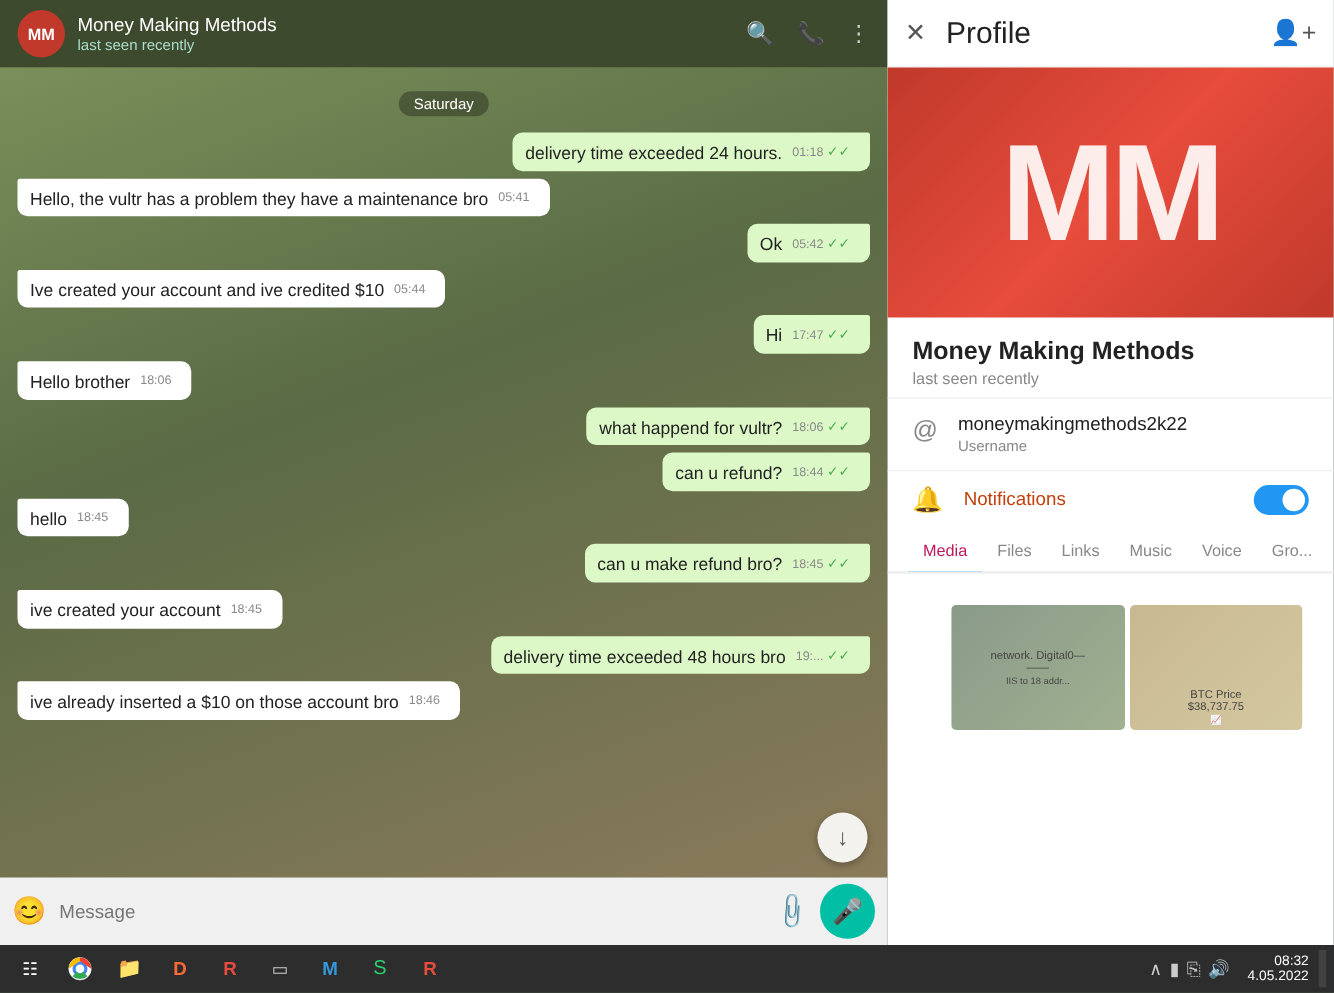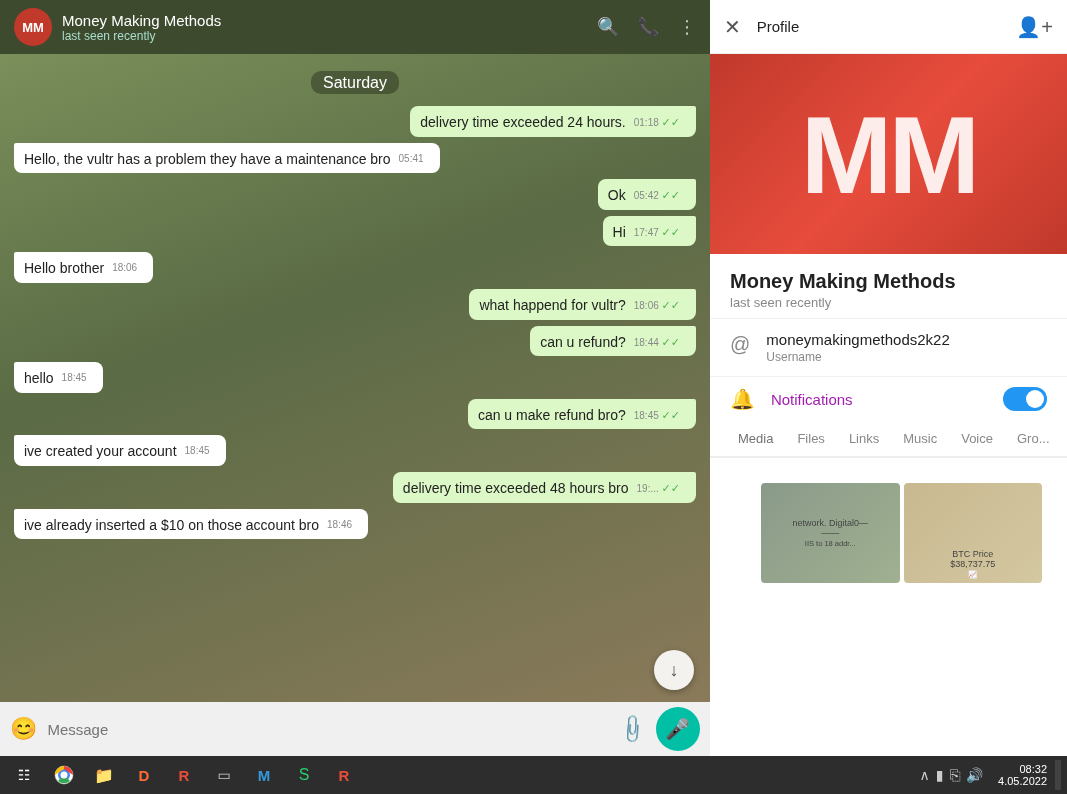--- a/index.html
+++ b/index.html
@@ -74,21 +74,21 @@
     }
 
     .date-divider {
       text-align: center;
       margin: 8px 0;
     }
 
     .date-divider span {
       background: rgba(0,0,0,0.3);
       color: #fff;
-      font-size: 16px;
+      font-size: 12px;
       padding: 3px 12px;
       border-radius: 10px;
     }
 
     .msg-row {
       display: flex;
       width: 100%;
     }
 
     .msg-row.incoming {
@@ -212,21 +212,21 @@
     }
 
     .profile-close-btn {
       font-size: 20px;
       color: #555;
       cursor: pointer;
       margin-right: 16px;
     }
 
     .profile-title {
-      font-size: 15px;
+      font-size: 24px;
       font-weight: 500;
       color: #222;
       flex: 1;
     }
 
     .profile-add-btn {
       font-size: 20px;
       color: #555;
       cursor: pointer;
     }
@@ -302,21 +302,21 @@
 
     .notifications-icon {
       font-size: 20px;
       color: #888;
       margin-right: 16px;
     }
 
     .notifications-label {
       flex: 1;
       font-size: 15px;
-      color: #a21caf;
+      color: #c2410c;
     }
 
     .toggle-switch {
       width: 44px; height: 24px;
       background: #2196f3;
       border-radius: 12px;
       position: relative;
       cursor: pointer;
     }
 
@@ -341,21 +341,21 @@
       padding: 10px 12px;
       font-size: 13px;
       color: #888;
       cursor: pointer;
       white-space: nowrap;
       border-bottom: 2px solid transparent;
       margin-bottom: -2px;
     }
 
     .media-tab.active {
-      color: #737373;
+      color: #be185d;
       border-bottom-color: #2196f3;
     }
 
     .media-grid {
       flex: 1;
       overflow-y: auto;
       padding: 25px;
       display: grid;
       grid-template-columns: repeat(2, 1fr);
       gap: 4px;
@@ -486,20 +486,26 @@
       </div>
     </div>
 
     <div class="msg-row outgoing">
       <div class="msg-bubble outgoing">
         <span>Ok</span>
         <span class="msg-time">05:42 <span class="ticks">✓✓</span></span>
       </div>
     </div>
 
+    <div class="msg-row incoming">
+      <div class="msg-bubble incoming">
+        <span>Ive created your account and ive credited $10</span>
+        <span class="msg-time">05:44</span>
+      </div>
+    </div>
 
     <div class="msg-row outgoing">
       <div class="msg-bubble outgoing">
         <span>Hi</span>
         <span class="msg-time">17:47 <span class="ticks">✓✓</span></span>
       </div>
     </div>
 
     <div class="msg-row incoming">
       <div class="msg-bubble incoming">

